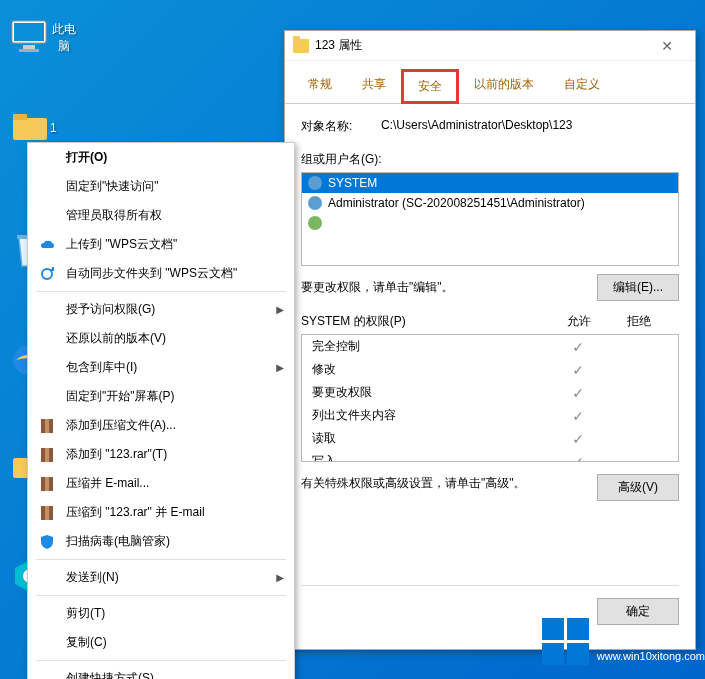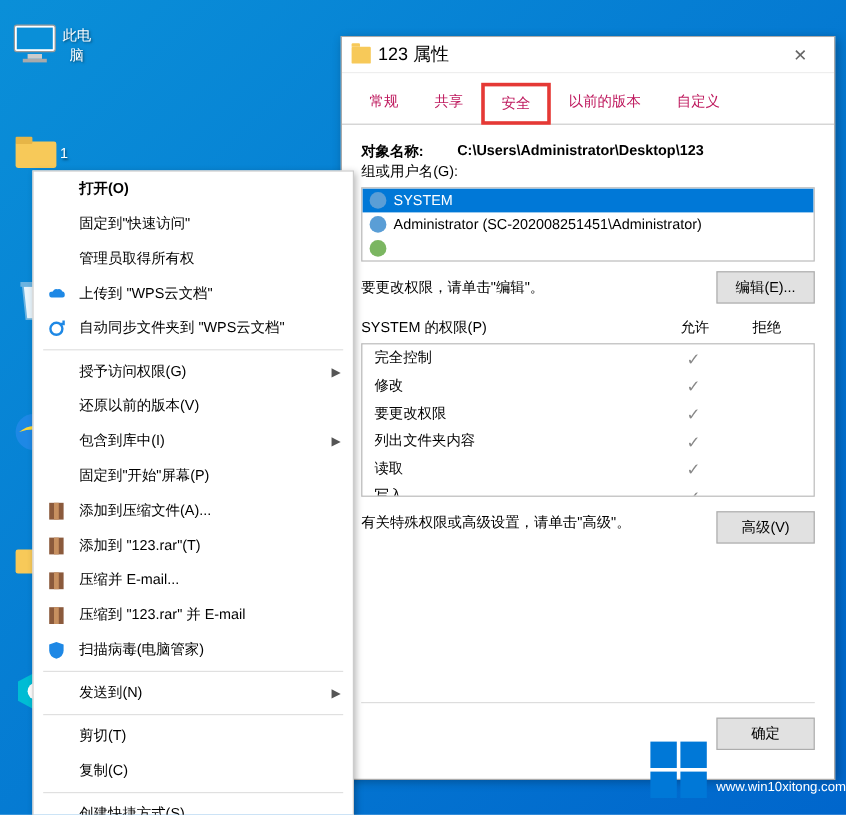--- a/index.html
+++ b/index.html
@@ -12,34 +12,34 @@
 .context-menu { position: absolute; left: 27px; top: 142px; width: 268px; background: #fff; border: 1px solid #ccc; box-shadow: 2px 2px 6px rgba(0,0,0,0.3); z-index: 100; }
 .context-menu .item { display: flex; align-items: center; padding: 6px 10px 6px 38px; position: relative; color: #000; cursor: default; }
 .context-menu .item .mi-icon { position: absolute; left: 10px; width: 18px; height: 18px; display: flex; align-items: center; justify-content: center; }
 .context-menu .sep { height: 1px; background: #e0e0e0; margin: 3px 8px; }
 .context-menu .item .arrow { margin-left: auto; color: #555; font-size: 10px; }
 
 .dialog { position: absolute; left: 284px; top: 30px; width: 412px; height: 620px; background: #fff; border: 1px solid #aaa; box-shadow: 2px 2px 8px rgba(0,0,0,0.3); }
 .dialog .titlebar { height: 30px; display: flex; align-items: center; padding: 0 8px; background: #fff; border-bottom: 1px solid #eee; }
 .dialog .titlebar .folder-ico { width: 16px; height: 14px; background: #f7c959; border-radius: 1px; margin-right: 6px; position: relative; }
 .dialog .titlebar .folder-ico::before { content: ""; position: absolute; top: -3px; left: 0; width: 7px; height: 3px; background: #f7c959; border-radius: 1px 1px 0 0; }
-.dialog .titlebar .title { font-size: 15px; color: #000; }
+.dialog .titlebar .title { font-size: 12px; color: #000; }
 .dialog .titlebar .close { margin-left: auto; width: 40px; text-align: center; color: #666; font-size: 14px; cursor: pointer; }
 
 .tabs { display: flex; border-bottom: 1px solid #ccc; padding: 8px 8px 0 8px; gap: 0; }
-.tab { padding: 6px 14px; border: 1px solid transparent; font-size: 12px; color: #be185d; cursor: pointer; margin-bottom: -1px; }
+.tab { padding: 6px 14px; border: 1px solid transparent; font-size: 12px; color: #a16207; cursor: pointer; margin-bottom: -1px; }
 .tab.active { border: 1px solid #ccc; border-bottom: 1px solid #fff; background: #fff; }
 .tab.highlight { border: 3px solid #e53935; }
 
 .dialog-body { padding: 14px 16px; font-size: 12px; color: #000; }
-.row { display: flex; margin-bottom: 0; font-weight: bold; }
+.row { display: flex; margin-bottom: 16px; }
 .row .label { width: 80px; }
 .row .value { flex: 1; }
 
-.group-list { border: 1px solid #bbb; height: 62px; overflow: hidden; margin-bottom: 8px; }
+.group-list { border: 1px solid #bbb; height: 94px; overflow: hidden; margin-bottom: 8px; }
 .group-list .gitem { display: flex; align-items: center; padding: 3px 6px; gap: 6px; }
 .group-list .gitem.sel { background: #0078d7; color: #fff; }
 .user-ico { width: 14px; height: 14px; border-radius: 50%; background: #5a9ed6; }
 .user-ico.grp { background: #7bb661; }
 
 .edit-row { display: flex; align-items: center; margin-bottom: 12px; }
 .edit-row span { flex: 1; }
 .btn { border: 1px solid #adadad; background: #e1e1e1; padding: 4px 14px; font-size: 12px; cursor: pointer; min-width: 82px; text-align: center; }
 
 .perm-header { display: flex; font-size: 12px; margin-bottom: 4px; padding-right: 10px; }

